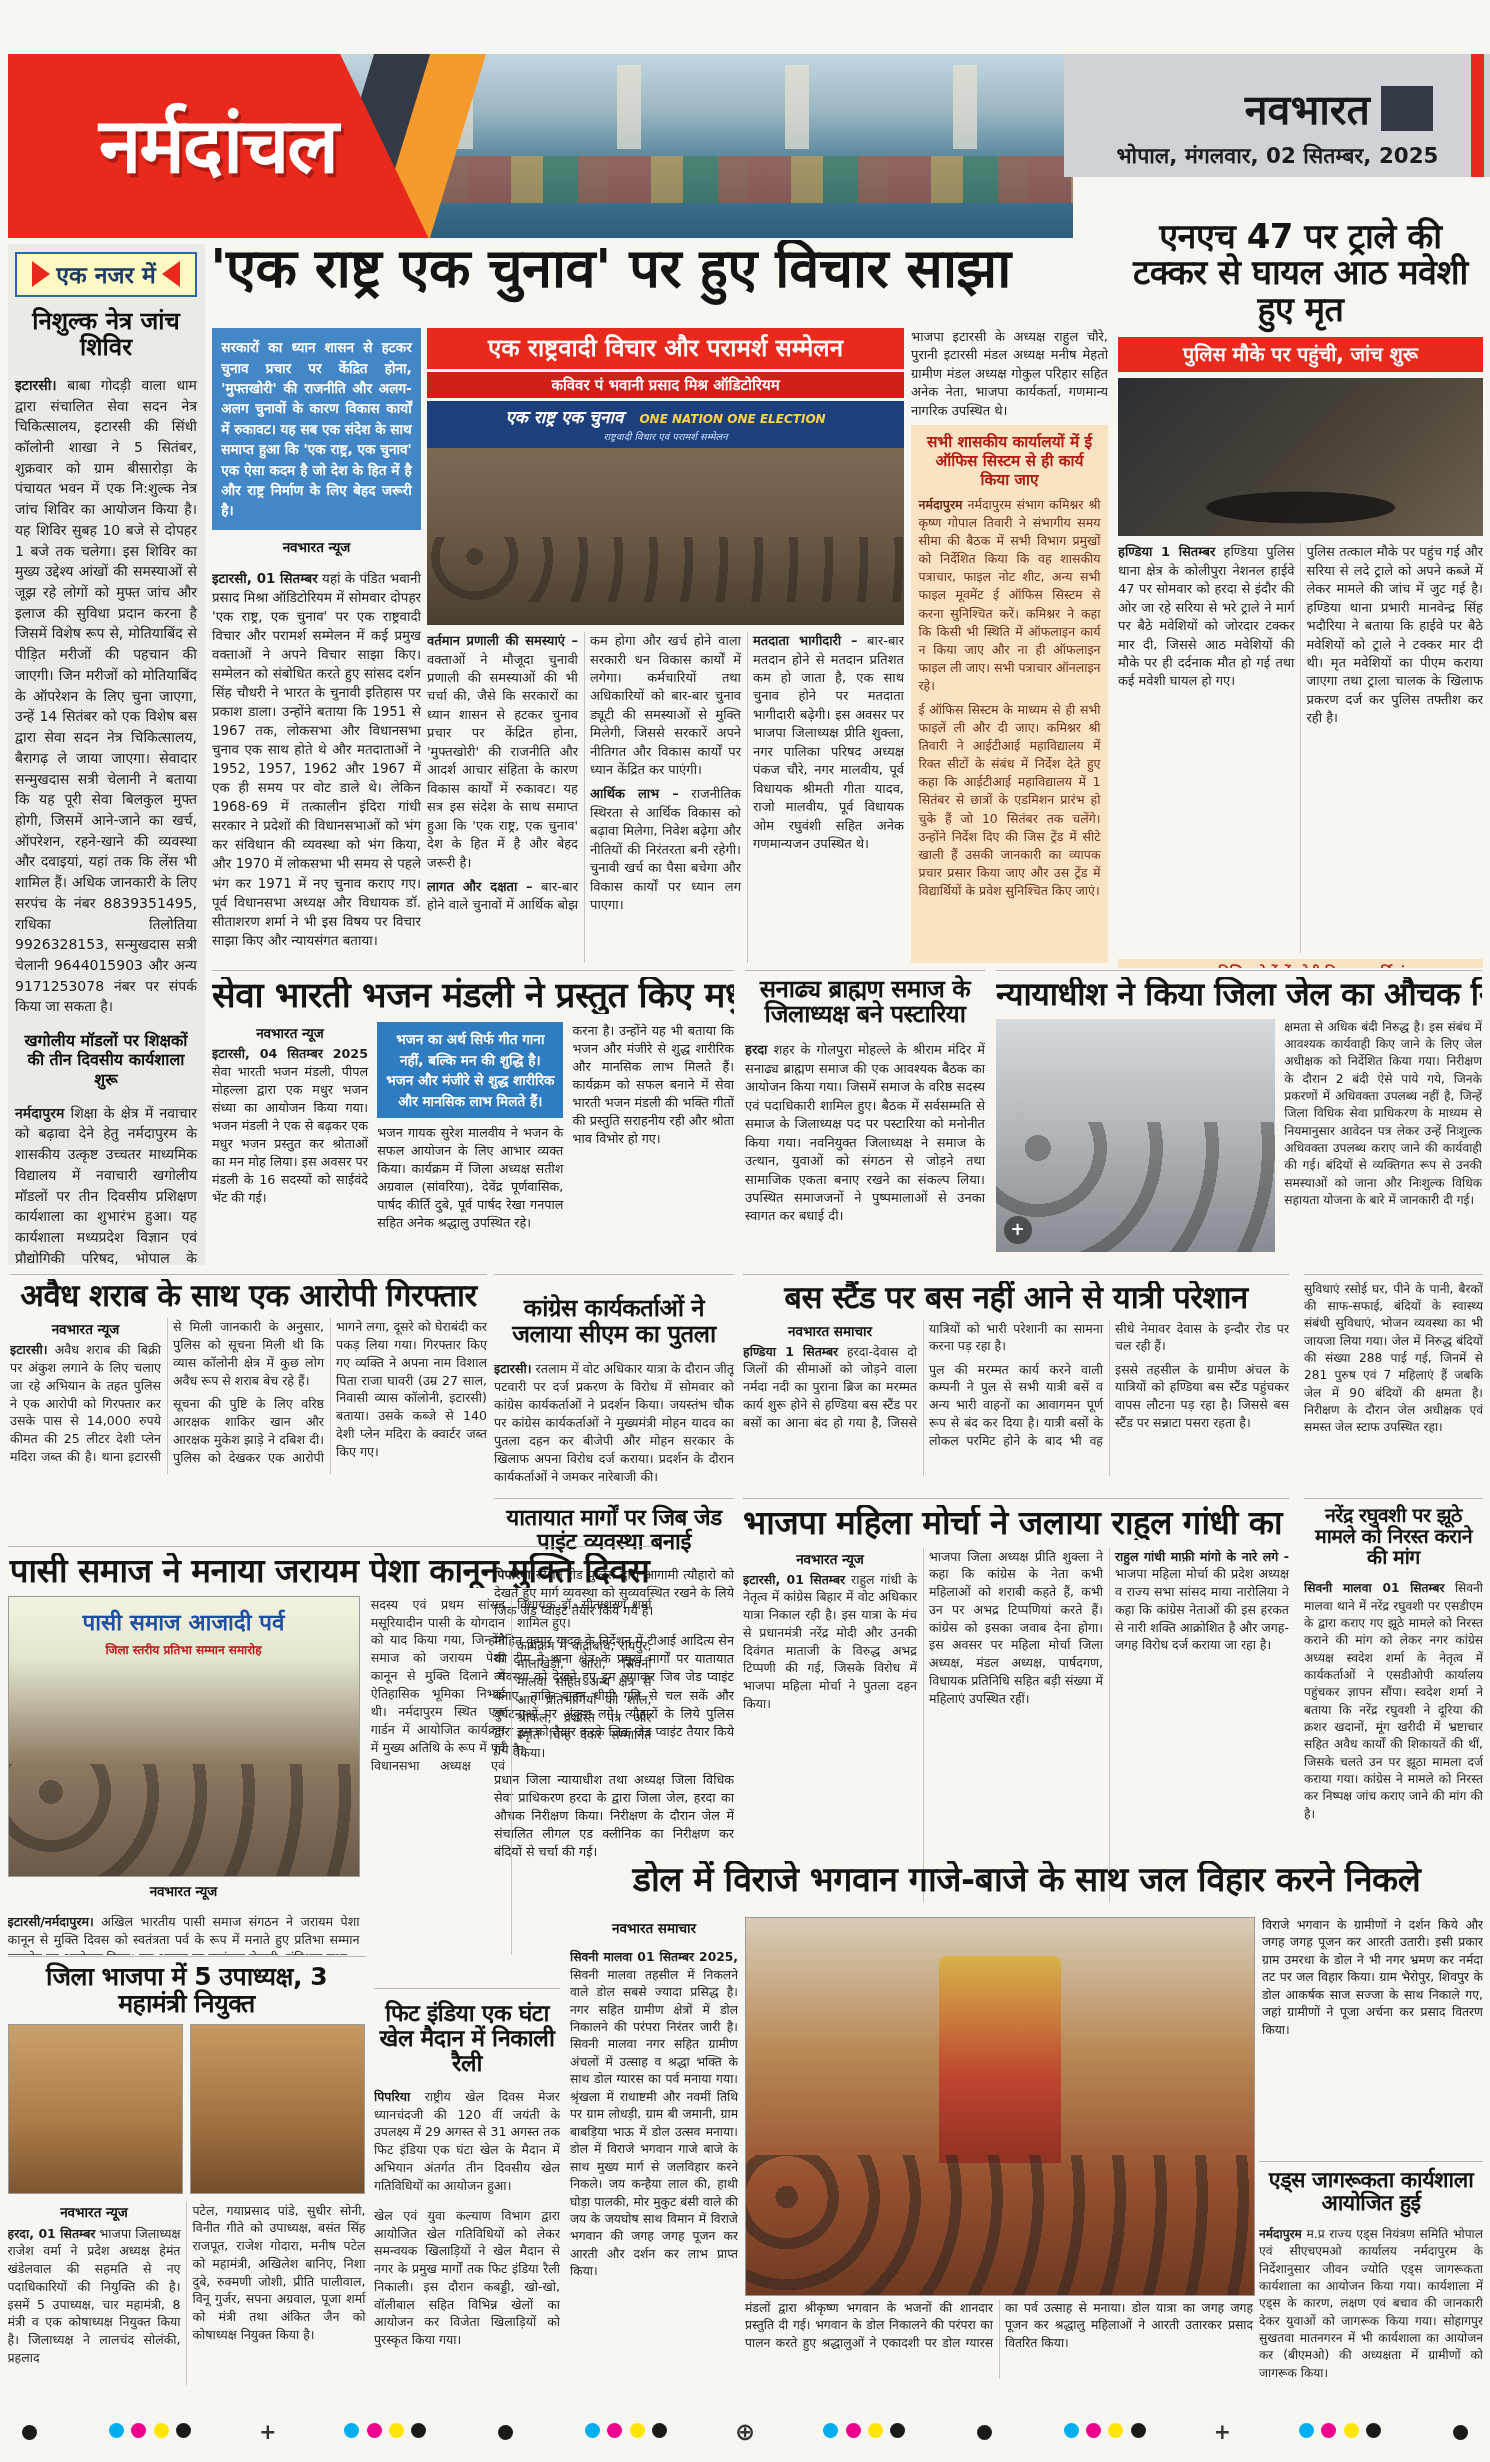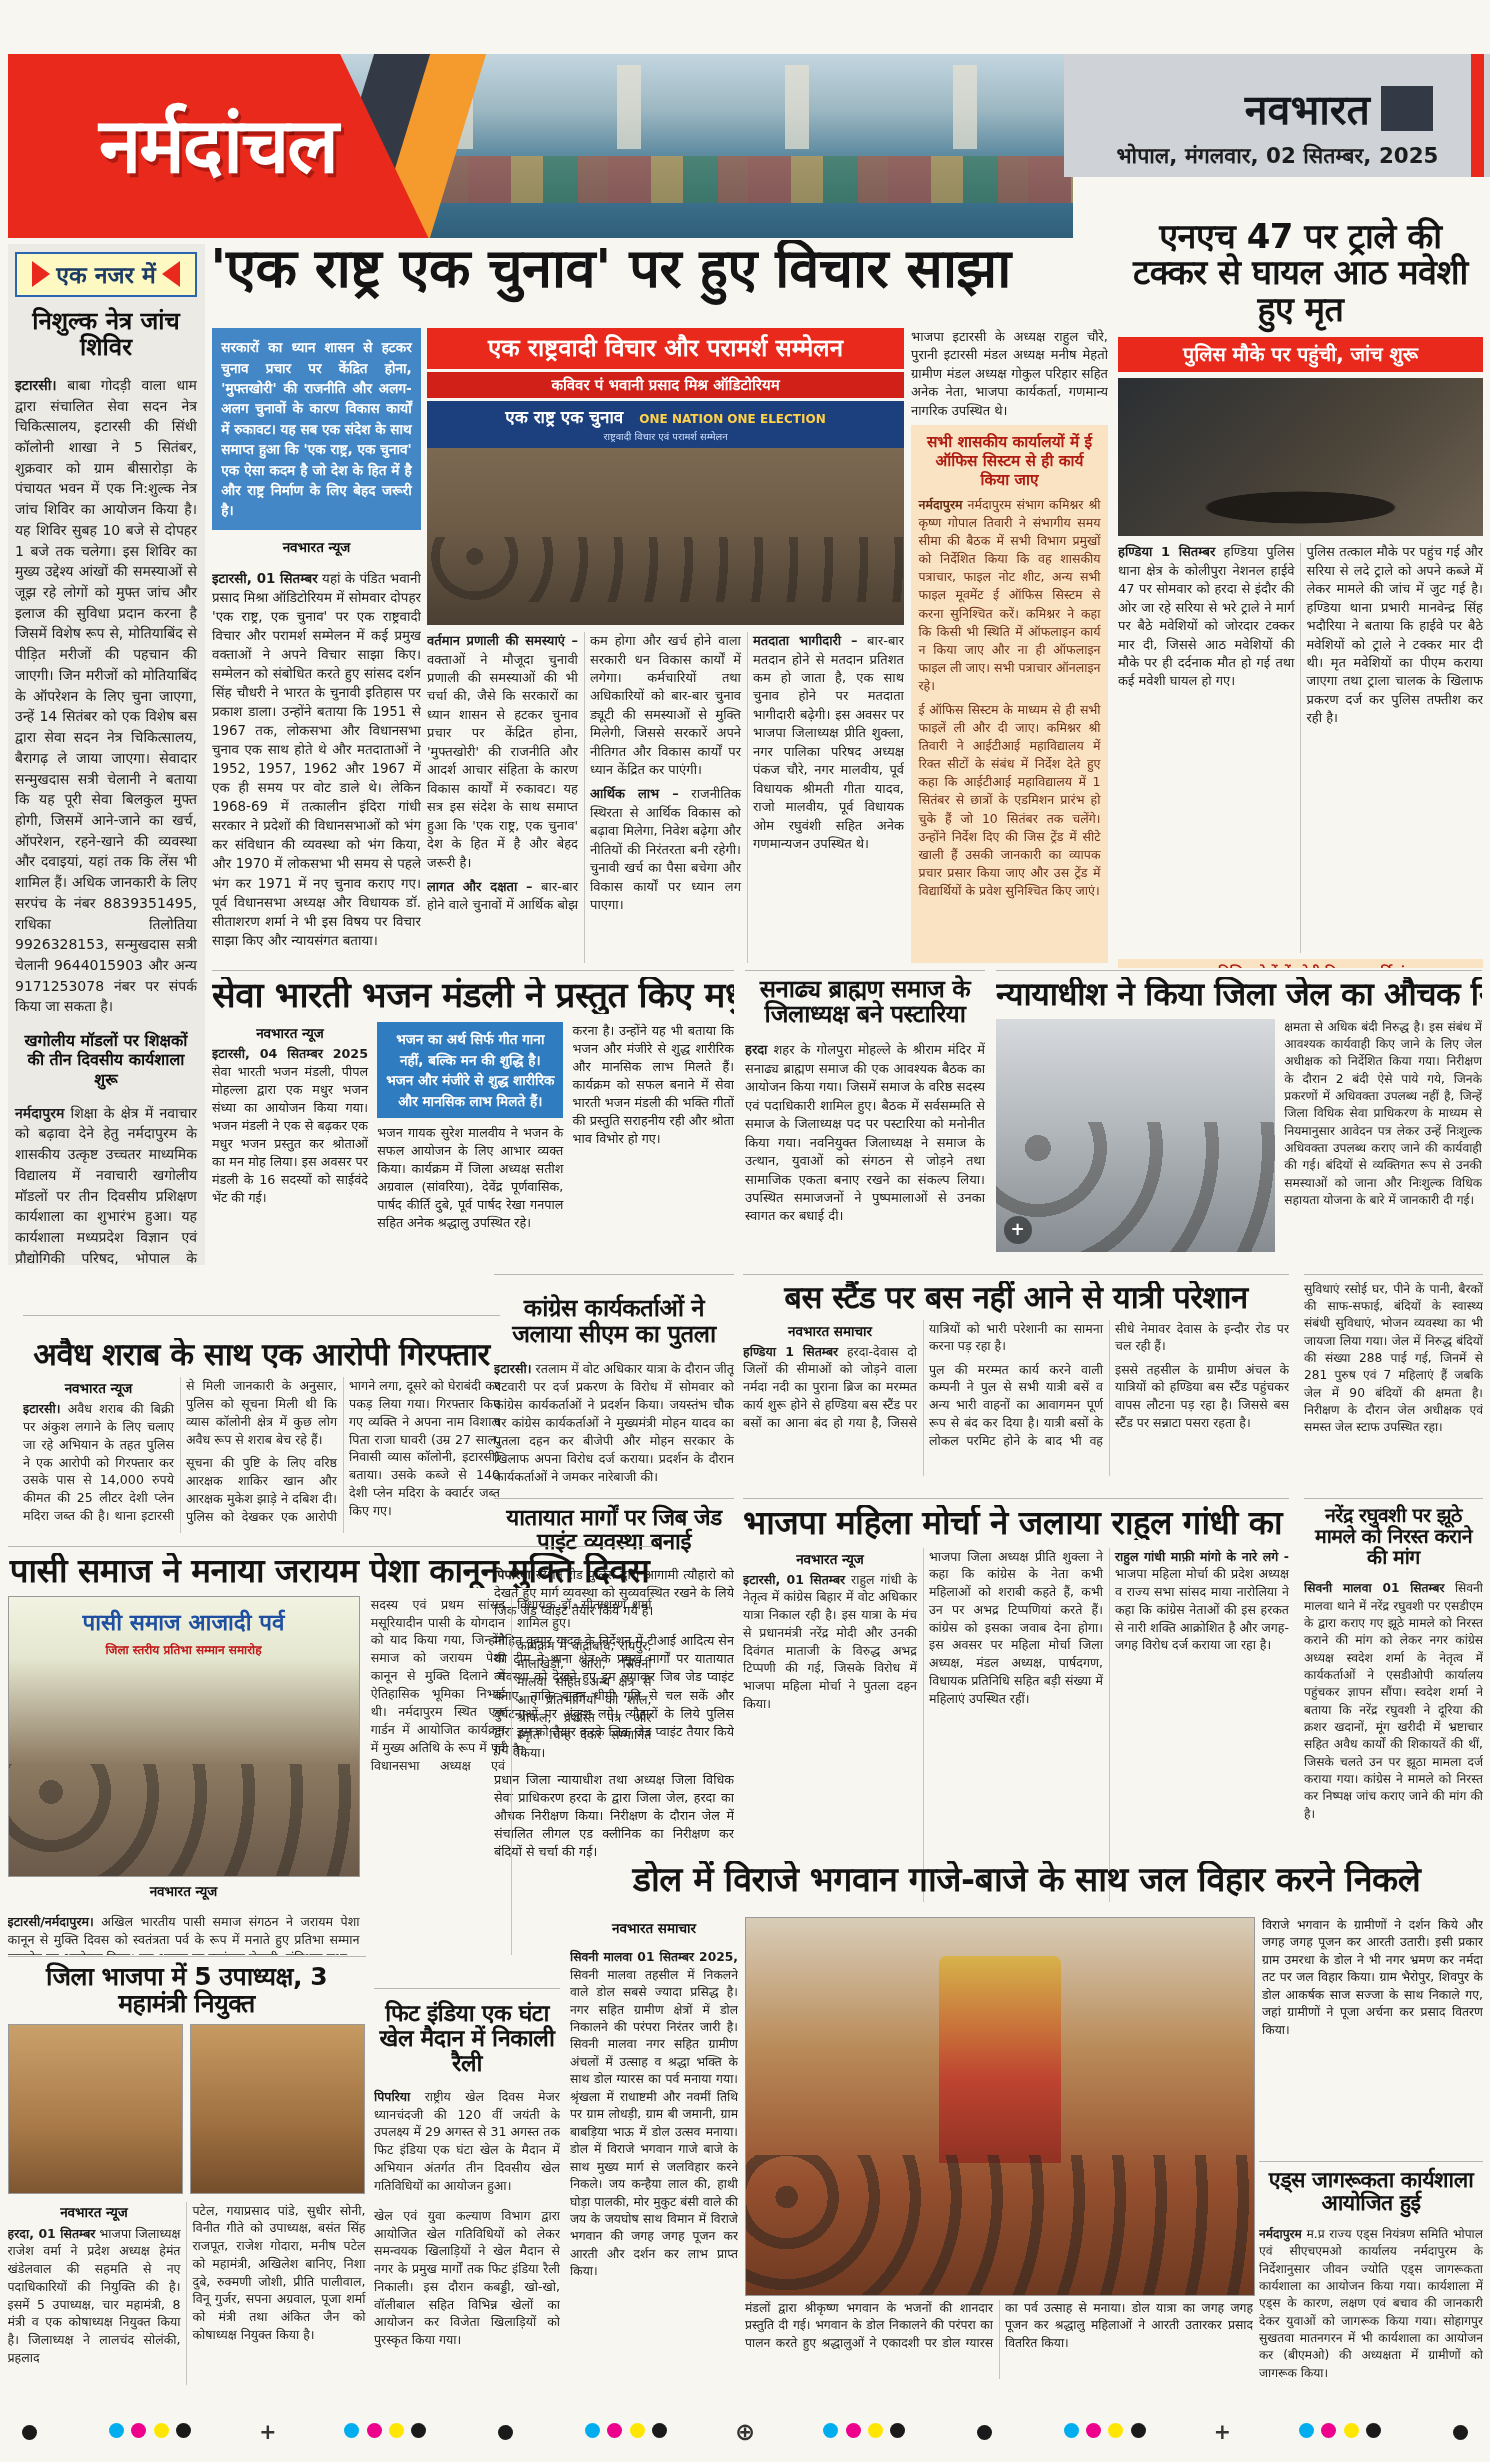--- a/index.html
+++ b/index.html
@@ -67,21 +67,21 @@
   <div class="abs block" style="left:212px;top:328px;width:209px;height:635px;">
     <div class="bluebox" style="padding:9.3px;font-size:13.6px;">सरकारों का ध्यान शासन से हटकर चुनाव प्रचार पर केंद्रित होना, 'मुफ्तखोरी' की राजनीति और अलग-अलग चुनावों के कारण विकास कार्यों में रुकावट। यह सब एक संदेश के साथ समाप्त हुआ कि 'एक राष्ट्र, एक चुनाव' एक ऐसा कदम है जो देश के हित में है और राष्ट्र निर्माण के लिए बेहद जरूरी है।</div>
     <div class="by" style="margin-top:7.5px;">नवभारत न्यूज</div>
     <p class="bt" style="font-size:13.4px;"><strong class="ld">इटारसी, 01 सितम्बर</strong> <span>यहां के पंडित भवानी प्रसाद मिश्रा ऑडिटोरियम में सोमवार दोपहर 'एक राष्ट्र, एक चुनाव' पर एक राष्ट्रवादी विचार और परामर्श सम्मेलन में कई प्रमुख वक्ताओं ने अपने विचार साझा किए। सम्मेलन को संबोधित करते हुए सांसद दर्शन सिंह चौधरी ने भारत के चुनावी इतिहास पर प्रकाश डाला। उन्होंने बताया कि 1951 से 1967 तक, लोकसभा और विधानसभा चुनाव एक साथ होते थे और मतदाताओं ने 1952, 1957, 1962 और 1967 में एक ही समय पर वोट डाले थे। लेकिन 1968-69 में तत्कालीन इंदिरा गांधी सरकार ने प्रदेशों की विधानसभाओं को भंग कर संविधान की व्यवस्था को भंग किया, और 1970 में लोकसभा भी समय से पहले भंग कर 1971 में नए चुनाव कराए गए। पूर्व विधानसभा अध्यक्ष और विधायक डॉ. सीताशरण शर्मा ने भी इस विषय पर विचार साझा किए और न्यायसंगत बताया।</span></p>
   </div>
 
   <div class="abs block" style="left:427px;top:328px;width:477px;height:635px;">
     <div class="rb" style="height:41px;line-height:41px;font-size:24px;">एक राष्ट्रवादी विचार और परामर्श सम्मेलन</div>
     <div class="rb" style="height:26px;line-height:26px;font-size:15px;background:#d02018;margin-top:2.8px;">कविवर पं भवानी प्रसाद मिश्र ऑडिटोरियम</div>
     <div class="ph" style="height:224px;margin-top:2.8px;background:linear-gradient(180deg,#857159 0%,#6e5c47 55%,#4a3f33 100%);">
-      <div style="background:#1c3f7d;padding:4.7px 7.5px;text-align:center;">
+      <div style="background:#1c3f7d;padding:4.7px 7.5px;text-align:center;font-style:italic;">
         <span style="color:#fff;font-weight:bold;font-size:17px;margin-right:11.2px;">एक राष्ट्र एक चुनाव</span>
         <span style="color:#ffd24a;font-weight:bold;font-size:12px;">ONE NATION ONE ELECTION</span>
         <div style="color:#cfe0ff;font-size:9.8px;margin-top:1.9px;">राष्ट्रवादी विचार एवं परामर्श सम्मेलन</div>
       </div>
       <div style="position:absolute;bottom:22.4px;left:0;width:100%;height:65px;background:repeating-radial-gradient(circle at 10% 30%, #2c2620 0 8.4px, transparent 8.4px 35px);opacity:.5;"></div>
     </div>
     <div class="bt c3" style="height:335px;margin-top:7.5px;font-size:13px;">
       <p><strong class="ld">वर्तमान प्रणाली की समस्याएं –</strong> <span>वक्ताओं ने मौजूदा चुनावी प्रणाली की समस्याओं की भी चर्चा की, जैसे कि सरकारों का ध्यान शासन से हटकर चुनाव प्रचार पर केंद्रित होना, 'मुफ्तखोरी' की राजनीति और आदर्श आचार संहिता के कारण विकास कार्यों में रुकावट। यह सत्र इस संदेश के साथ समाप्त हुआ कि 'एक राष्ट्र, एक चुनाव' देश के हित में है और बेहद जरूरी है।</span></p>
       <p><strong class="ld">लागत और दक्षता –</strong> <span>बार-बार होने वाले चुनावों में आर्थिक बोझ कम होगा और खर्च होने वाला सरकारी धन विकास कार्यों में लगेगा। कर्मचारियों तथा अधिकारियों को बार-बार चुनाव ड्यूटी की समस्याओं से मुक्ति मिलेगी, जिससे सरकारें अपने नीतिगत और विकास कार्यों पर ध्यान केंद्रित कर पाएंगी।</span></p>
       <p><strong class="ld">आर्थिक लाभ –</strong> <span>राजनीतिक स्थिरता से आर्थिक विकास को बढ़ावा मिलेगा, निवेश बढ़ेगा और नीतियों की निरंतरता बनी रहेगी। चुनावी खर्च का पैसा बचेगा और विकास कार्यों पर ध्यान लग पाएगा।</span></p>
@@ -137,21 +137,21 @@
     <h2 class="hl" style="font-size:32px;margin:1.9px 0 7.5px;white-space:nowrap;overflow:hidden;">न्यायाधीश ने किया जिला जेल का औचक निरीक्षण</h2>
     <div style="display:flex;gap:9.3px;">
       <div class="ph" style="width:279px;height:233px;background:linear-gradient(180deg,#d7dadd 0%,#b4b9bd 45%,#868c91 100%);">
         <div style="position:absolute;bottom:0;left:0;width:100%;height:130px;background:repeating-radial-gradient(circle at 15% 20%, #3c3a38 0 13px, transparent 13px 56px);opacity:.45;"></div>
         <div class="badge">+</div>
       </div>
       <div class="bt" style="flex:1;font-size:12.2px;">क्षमता से अधिक बंदी निरुद्ध है। इस संबंध में आवश्यक कार्यवाही किए जाने के लिए जेल अधीक्षक को निर्देशित किया गया। निरीक्षण के दौरान 2 बंदी ऐसे पाये गये, जिनके प्रकरणों में अधिवक्ता उपलब्ध नहीं है, जिन्हें जिला विधिक सेवा प्राधिकरण के माध्यम से नियमानुसार आवेदन पत्र लेकर उन्हें निःशुल्क अधिवक्ता उपलब्ध कराए जाने की कार्यवाही की गई। बंदियों से व्यक्तिगत रूप से उनकी समस्याओं को जाना और निःशुल्क विधिक सहायता योजना के बारे में जानकारी दी गई।</div>
     </div>
   </div>
 
-  <div class="abs block rule-t" style="left:23px;top:1274px;width:477px;height:220px;padding-top:20px;margin-top:41px;">
+  <div class="abs block rule-t" style="left:10px;top:1274px;width:477px;height:220px;padding-top:2px;">
     <h2 class="hl" style="font-size:31px;margin:1.9px 0 5.6px;white-space:nowrap;overflow:hidden;">अवैध शराब के साथ एक आरोपी गिरफ्तार</h2>
     <div class="bt c3" style="height:156px;font-size:12.6px;">
       <div class="by">नवभारत न्यूज</div>
       <p><strong class="ld">इटारसी।</strong> <span>अवैध शराब की बिक्री पर अंकुश लगाने के लिए चलाए जा रहे अभियान के तहत पुलिस ने एक आरोपी को गिरफ्तार कर उसके पास से 14,000 रुपये कीमत की 25 लीटर देशी प्लेन मदिरा जब्त की है। थाना इटारसी से मिली जानकारी के अनुसार, पुलिस को सूचना मिली थी कि व्यास कॉलोनी क्षेत्र में कुछ लोग अवैध रूप से शराब बेच रहे हैं।</span></p>
       <p>सूचना की पुष्टि के लिए वरिष्ठ आरक्षक शाकिर खान और आरक्षक मुकेश झाड़े ने दबिश दी। पुलिस को देखकर एक आरोपी भागने लगा, दूसरे को घेराबंदी कर पकड़ लिया गया। गिरफ्तार किए गए व्यक्ति ने अपना नाम विशाल पिता राजा घावरी (उम्र 27 साल, निवासी व्यास कॉलोनी, इटारसी) बताया। उसके कब्जे से 140 देशी प्लेन मदिरा के क्वार्टर जब्त किए गए।</p>
     </div>
   </div>
 
   <div class="abs block rule-t" style="left:494px;top:1274px;width:240px;height:220px;padding-top:19px;">
     <h2 class="hl" style="font-size:24px;margin:1.9px 7.5px 5.6px;">कांग्रेस कार्यकर्ताओं ने जलाया सीएम का पुतला</h2>

